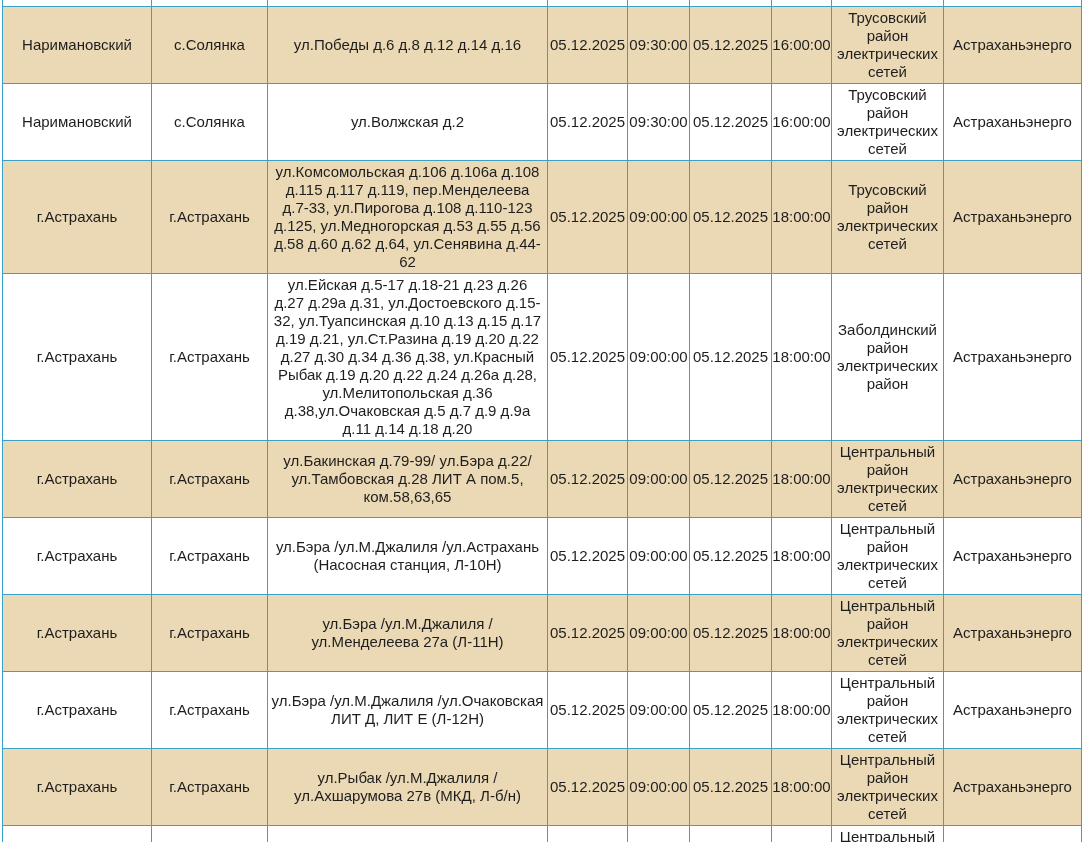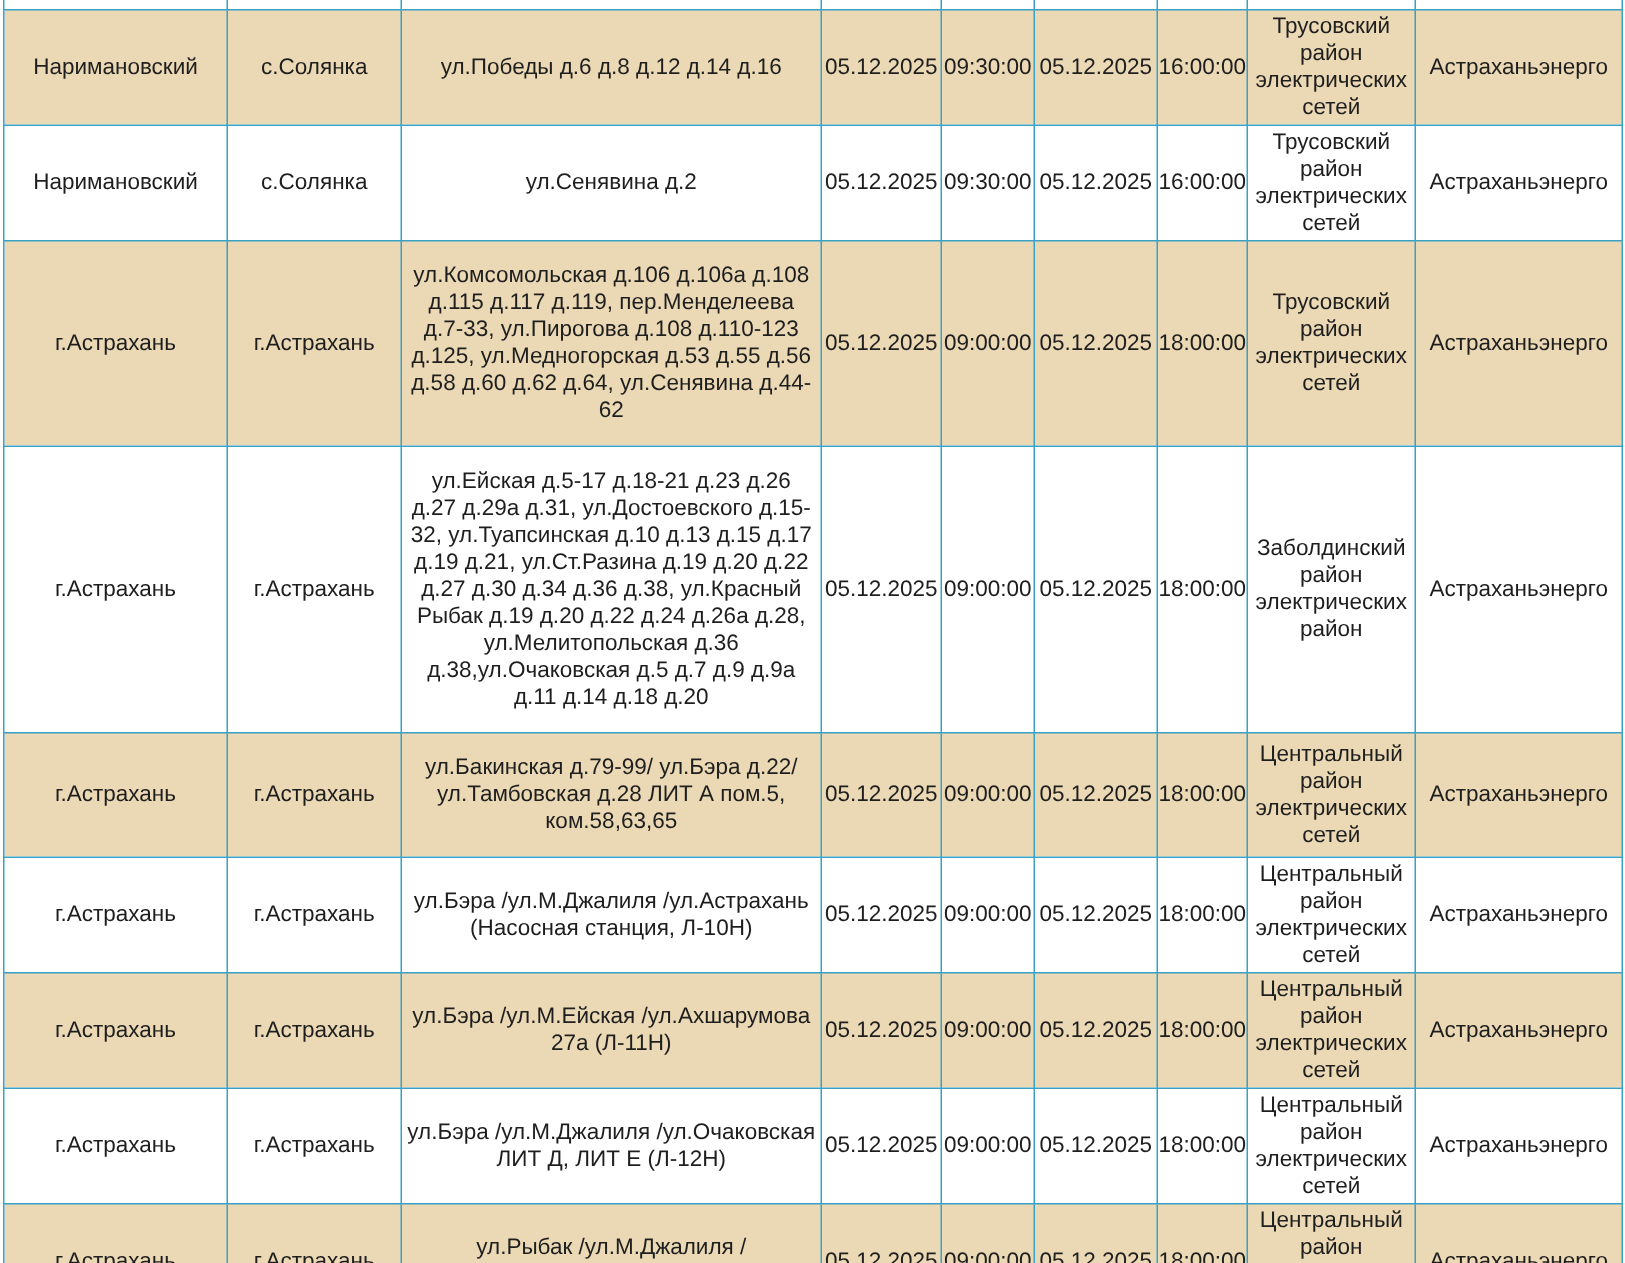--- a/index.html
+++ b/index.html
@@ -21,21 +21,21 @@
     border: 1px solid #39a0c6;
     text-align: center;
     vertical-align: middle;
     font-size: 15px;
     line-height: 1.2;
     color: #1e1e1e;
     padding: 2px 4px;
     word-wrap: break-word;
   }
   table.outage td.c-date, table.outage td.c-time { padding: 2px 0; }
-  table.outage td.c-addr { padding: 14px 3px; }
+  table.outage td.c-addr { padding: 2px 3px; }
   
   col.c1 { width: 149px; }
   col.c2 { width: 116px; }
   col.c3 { width: 280px; }
   col.c4 { width: 80px; }
   col.c5 { width: 62px; }
   col.c6 { width: 82px; }
   col.c7 { width: 60px; }
   col.c8 { width: 112px; }
   col.c9 { width: 138px; }
@@ -92,21 +92,21 @@
     <td class="c-date">05.12.2025</td>
     <td class="c-time">09:30:00</td>
     <td class="c-date">05.12.2025</td>
     <td class="c-time">16:00:00</td>
     <td class="c-text">Трусовский район электрических сетей</td>
     <td class="c-text">Астраханьэнерго</td>
   </tr>
         <tr>
     <td class="c-text">Наримановский</td>
     <td class="c-text">с.Солянка</td>
-    <td class="c-addr">ул.Сенявина д.2</td>
+    <td class="c-addr">ул.Волжская д.2</td>
     <td class="c-date">05.12.2025</td>
     <td class="c-time">09:30:00</td>
     <td class="c-date">05.12.2025</td>
     <td class="c-time">16:00:00</td>
     <td class="c-text">Трусовский район электрических сетей</td>
     <td class="c-text">Астраханьэнерго</td>
   </tr>
         <tr>
     <td class="c-text">г.Астрахань</td>
     <td class="c-text">г.Астрахань</td>
@@ -147,21 +147,21 @@
     <td class="c-date">05.12.2025</td>
     <td class="c-time">09:00:00</td>
     <td class="c-date">05.12.2025</td>
     <td class="c-time">18:00:00</td>
     <td class="c-text">Центральный район электрических сетей</td>
     <td class="c-text">Астраханьэнерго</td>
   </tr>
         <tr>
     <td class="c-text">г.Астрахань</td>
     <td class="c-text">г.Астрахань</td>
-    <td class="c-addr">ул.Бэра /ул.М.Ейская /ул.Ахшарумова 27а (Л-11Н)</td>
+    <td class="c-addr">ул.Бэра /ул.М.Джалиля /ул.Менделеева 27а (Л-11Н)</td>
     <td class="c-date">05.12.2025</td>
     <td class="c-time">09:00:00</td>
     <td class="c-date">05.12.2025</td>
     <td class="c-time">18:00:00</td>
     <td class="c-text">Центральный район электрических сетей</td>
     <td class="c-text">Астраханьэнерго</td>
   </tr>
         <tr>
     <td class="c-text">г.Астрахань</td>
     <td class="c-text">г.Астрахань</td>

